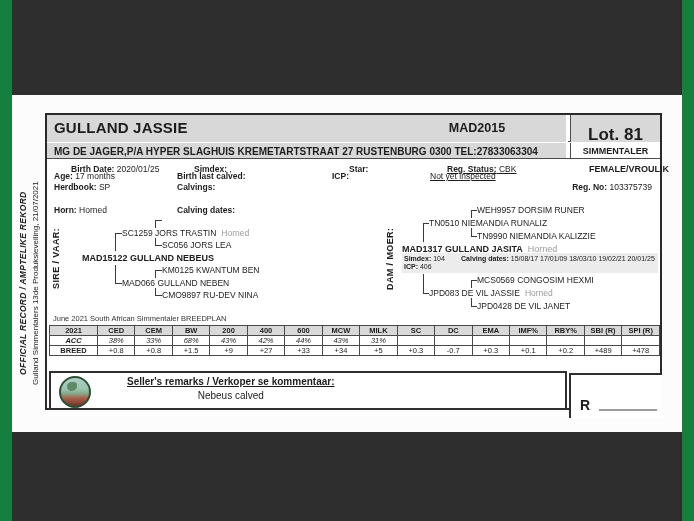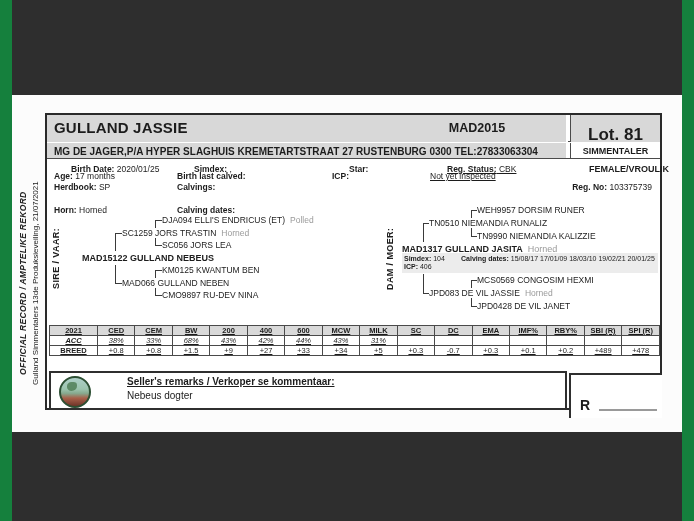--- a/index.html
+++ b/index.html
@@ -59,33 +59,33 @@
   .vl { position:absolute; width:0; border-left:1px solid #3a3a3a; }
   .hl { position:absolute; height:0; border-top:1px solid #3a3a3a; }
   .dam-info { position:absolute; left:3px; top:51px; width:256px; height:20px; background:#ececec; }
   .pi { position:absolute; font-size:7px; white-space:nowrap; line-height:8px; }
 
   
   .bp-line { position:absolute; left:0; top:199px; width:100%; height:10px; font-size:7.5px; }
   .bp-left { position:absolute; left:6px; top:0; color:#333; }
   .bp-right{ position:absolute; right:4px; top:0; color:#666; font-style:italic; }
   table.ebv { position:absolute; left:2px; top:210px; width:611px; border-collapse:collapse;
-              table-layout:fixed; font-size:7.5px;text-decoration:underline; }
+              table-layout:fixed; font-size:7.5px; }
   table.ebv th, table.ebv td { border:1px solid #4a4a4a; text-align:center; height:10px;
               padding:0; overflow:hidden; white-space:nowrap; }
   table.ebv .c0 { width:48px; }
   tr.r-head th { background:#d9d9d9; font-weight:bold; }
   tr.r-ebv td  { background:#d9d9d9; font-weight:bold; }
   tr.r-acc td  { font-style:italic; }
   tr.r-breed td.lblcell { font-weight:bold; }
   td.lblcell { font-weight:bold; }
 
   
   .remarks-box { position:absolute; left:2px; top:256px; width:518px; height:39px;
-                 border:2px solid #2f2f2f; background:#fff; }
+                 border:2px solid #2f2f2f; background:#fff;text-align:center; }
   .logo { position:absolute; left:8px; top:3px; width:32px; height:32px; border-radius:50%;
           border:2px solid #2c4f33;
           background:linear-gradient(180deg,#aecfc8 0%,#9cc4ae 40%,#86a98e 55%,#a8604a 72%,#6e3428 100%); }
   .logo::after{ content:""; position:absolute; left:6px; top:4px; width:10px; height:9px;
           border-radius:50% 40% 60% 50%; background:#4c7a52; opacity:.8; }
   .remarks-text { position:absolute; left:76px; top:3px; }
   .remarks-title { font-size:10px; font-weight:bold; text-decoration:underline; }
   .remarks-body  { font-size:10px; margin-top:3px; }
   .price-box { position:absolute; left:522px; top:258px; width:93px; height:45px; background:#fff;
                border-top:2px solid #2f2f2f; border-left:2px solid #2f2f2f; }
@@ -139,21 +139,20 @@
         <div class="dline dl4">
           <span class="dcol1"><span class="lbl">Horn:</span> <span>Horned</span></span>
           <span class="dcol2 lbl">Calving dates:</span>
         </div>
       </div>
 
       <div class="pedigree">
         <div class="rot-label sire-label">SIRE / VAAR:</div>
 
         <div class="tree sire-tree">
-          <div class="pn" style="left:95px;top:13px"><span>DJA094 ELLI'S ENDRICUS (ET)</span><span class="muted">Polled</span></div>
           <div class="pn" style="left:55px;top:26px"><span>SC1259 JORS TRASTIN</span><span class="muted">Horned</span></div>
           <div class="pn" style="left:95px;top:38px">SC056 JORS LEA</div>
           <div class="pn pmain" style="left:15px;top:51px">MAD15122 GULLAND NEBEUS</div>
           <div class="pn" style="left:95px;top:63px">KM0125 KWANTUM BEN</div>
           <div class="pn" style="left:55px;top:76px">MAD066 GULLAND NEBEN</div>
           <div class="pn" style="left:95px;top:88px">CMO9897 RU-DEV NINA</div>
           <div class="vl" style="left:48px;top:31px;height:18px"></div>
           <div class="vl" style="left:48px;top:63px;height:18px"></div>
           <div class="hl" style="left:48px;top:31px;width:7px"></div>
           <div class="hl" style="left:48px;top:81px;width:7px"></div>
@@ -190,20 +189,21 @@
           <div class="hl" style="left:72px;top:8px;width:6px"></div>
           <div class="hl" style="left:72px;top:34px;width:6px"></div>
           <div class="vl" style="left:72px;top:78px;height:8px"></div>
           <div class="vl" style="left:72px;top:96px;height:8px"></div>
           <div class="hl" style="left:72px;top:78px;width:6px"></div>
           <div class="hl" style="left:72px;top:104px;width:6px"></div>
         </div>
       </div>
 
       <div class="bp-line">
+        <span class="bp-left">June 2021 South African Simmentaler BREEDPLAN</span>
       </div>
 
       <table class="ebv">
         <colgroup>
             <col class="c0">
             <col>
             <col>
             <col>
             <col>
             <col>
@@ -273,21 +273,21 @@
           <td>+489</td>
           <td>+478</td>
         </tr>
       </tbody>
         </table>
 
       <div class="remarks-box">
         <div class="logo"></div>
         <div class="remarks-text">
           <div class="remarks-title">Seller's remarks / Verkoper se kommentaar:</div>
-          <div class="remarks-body">Nebeus dogter</div>
+          <div class="remarks-body">Nebeus calved</div>
         </div>
       </div>
       <div class="price-box">
         <span class="price-r">R</span>
         <span class="price-line"></span>
       </div>
 
     </div>
   </div>
 </div>

